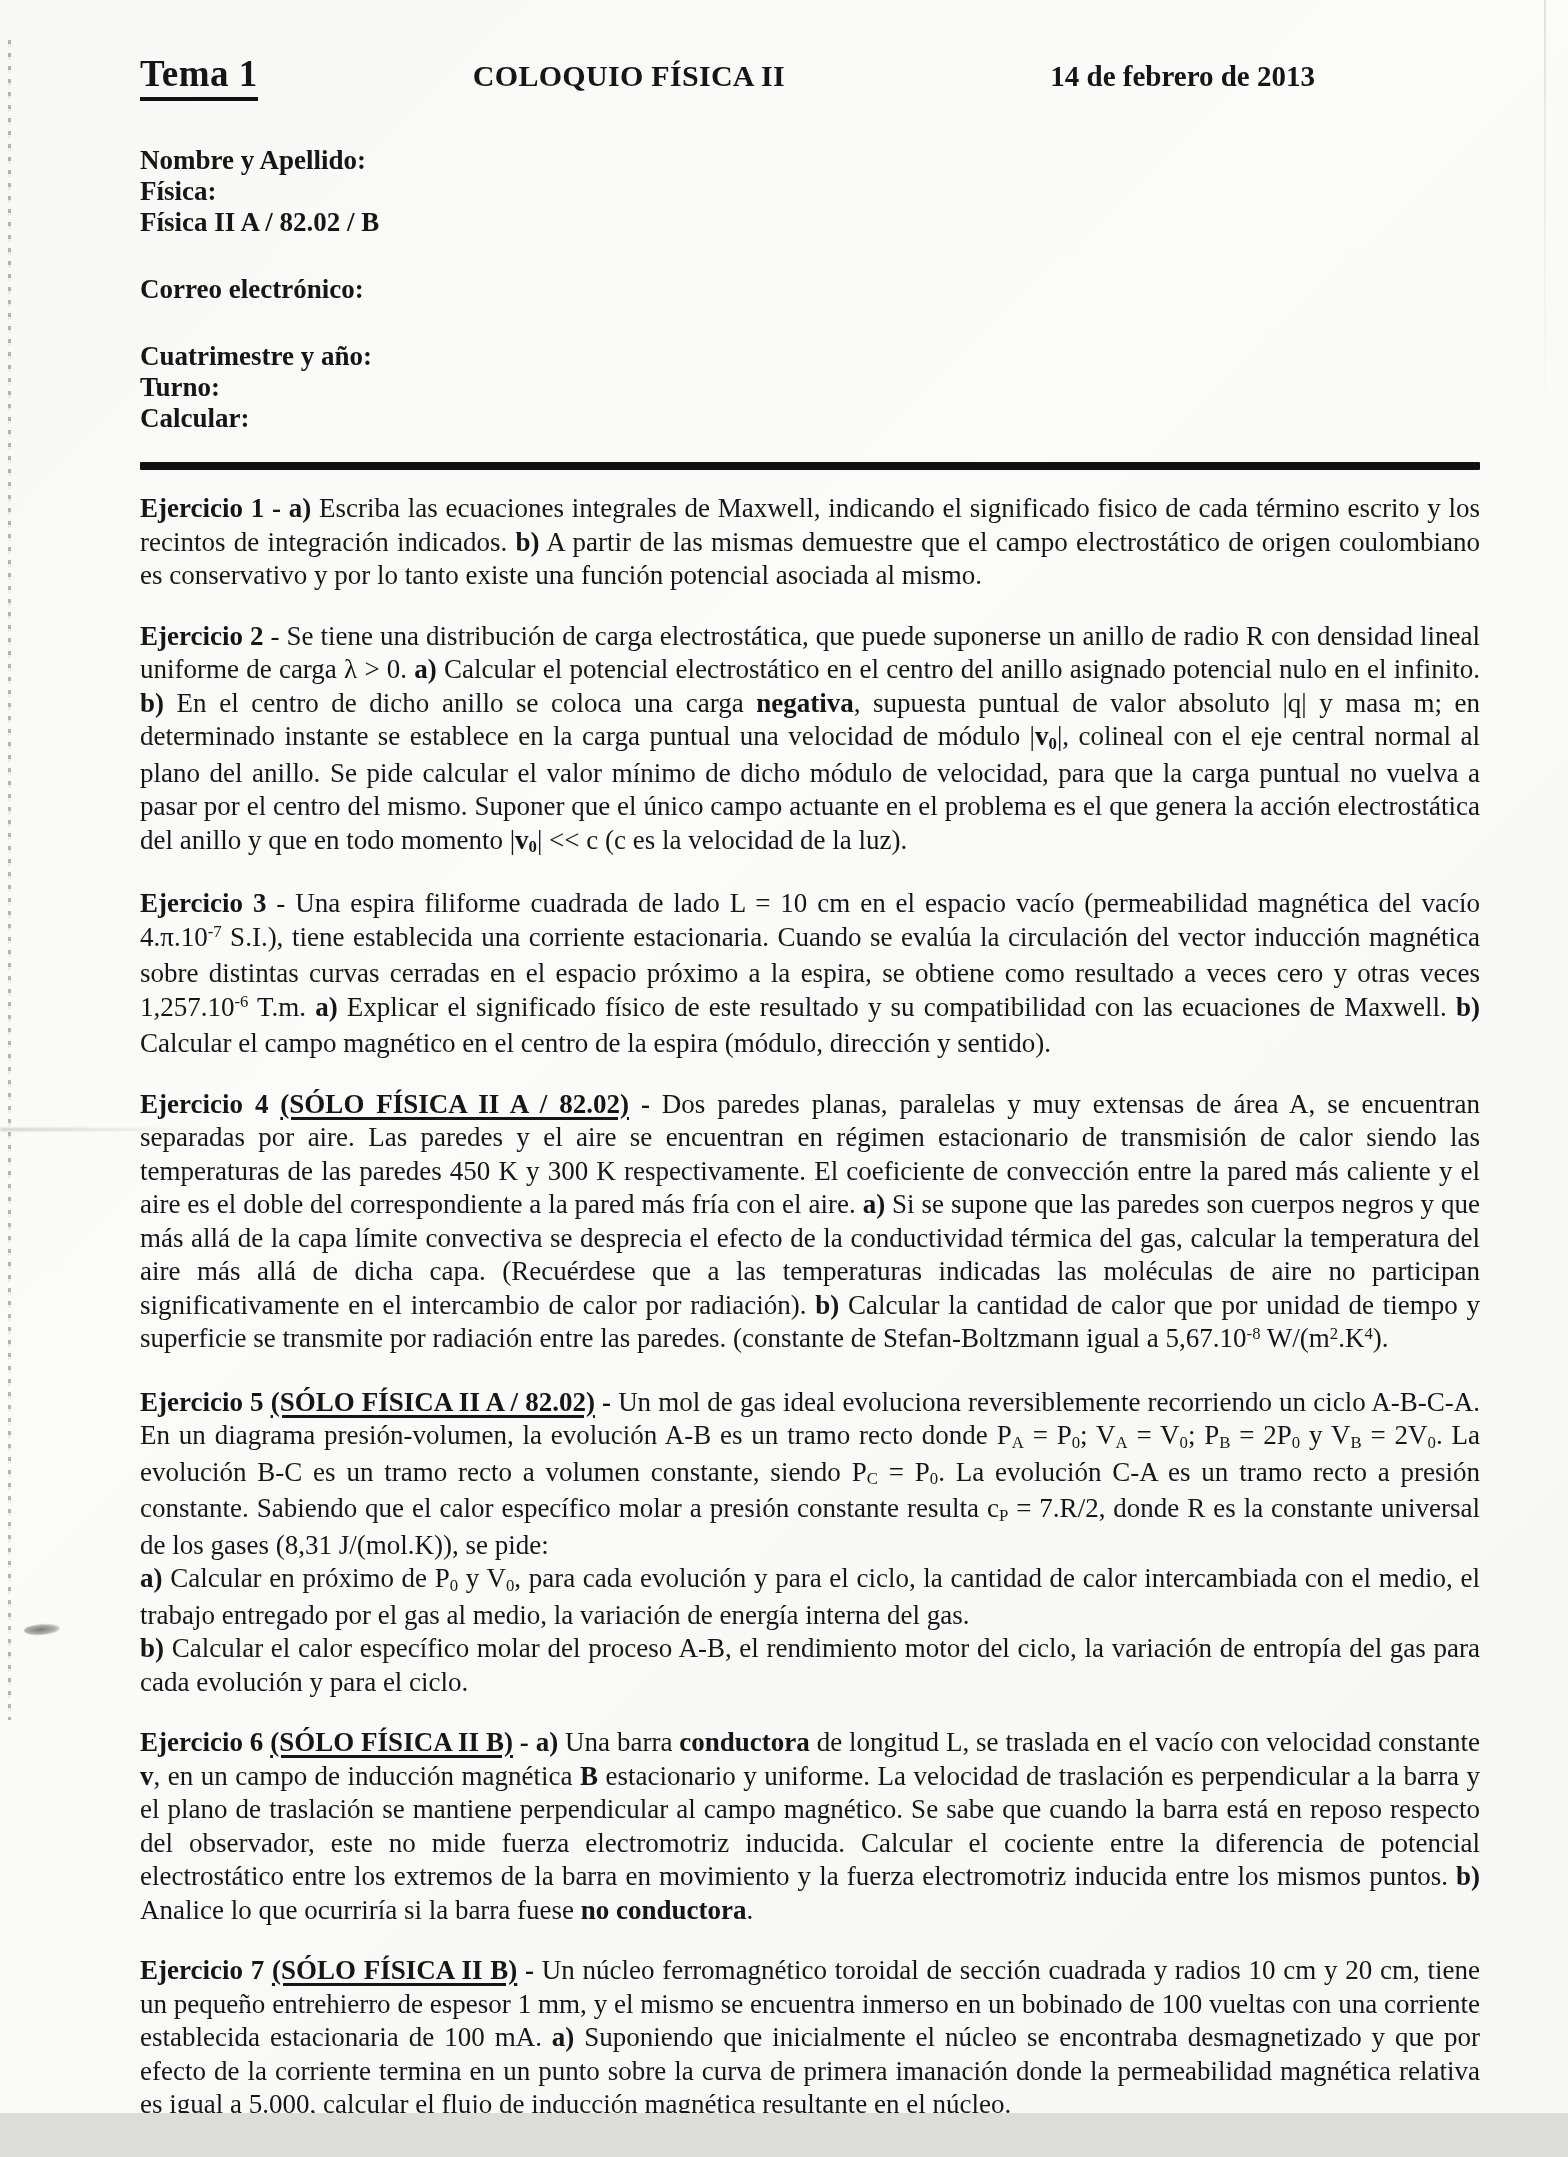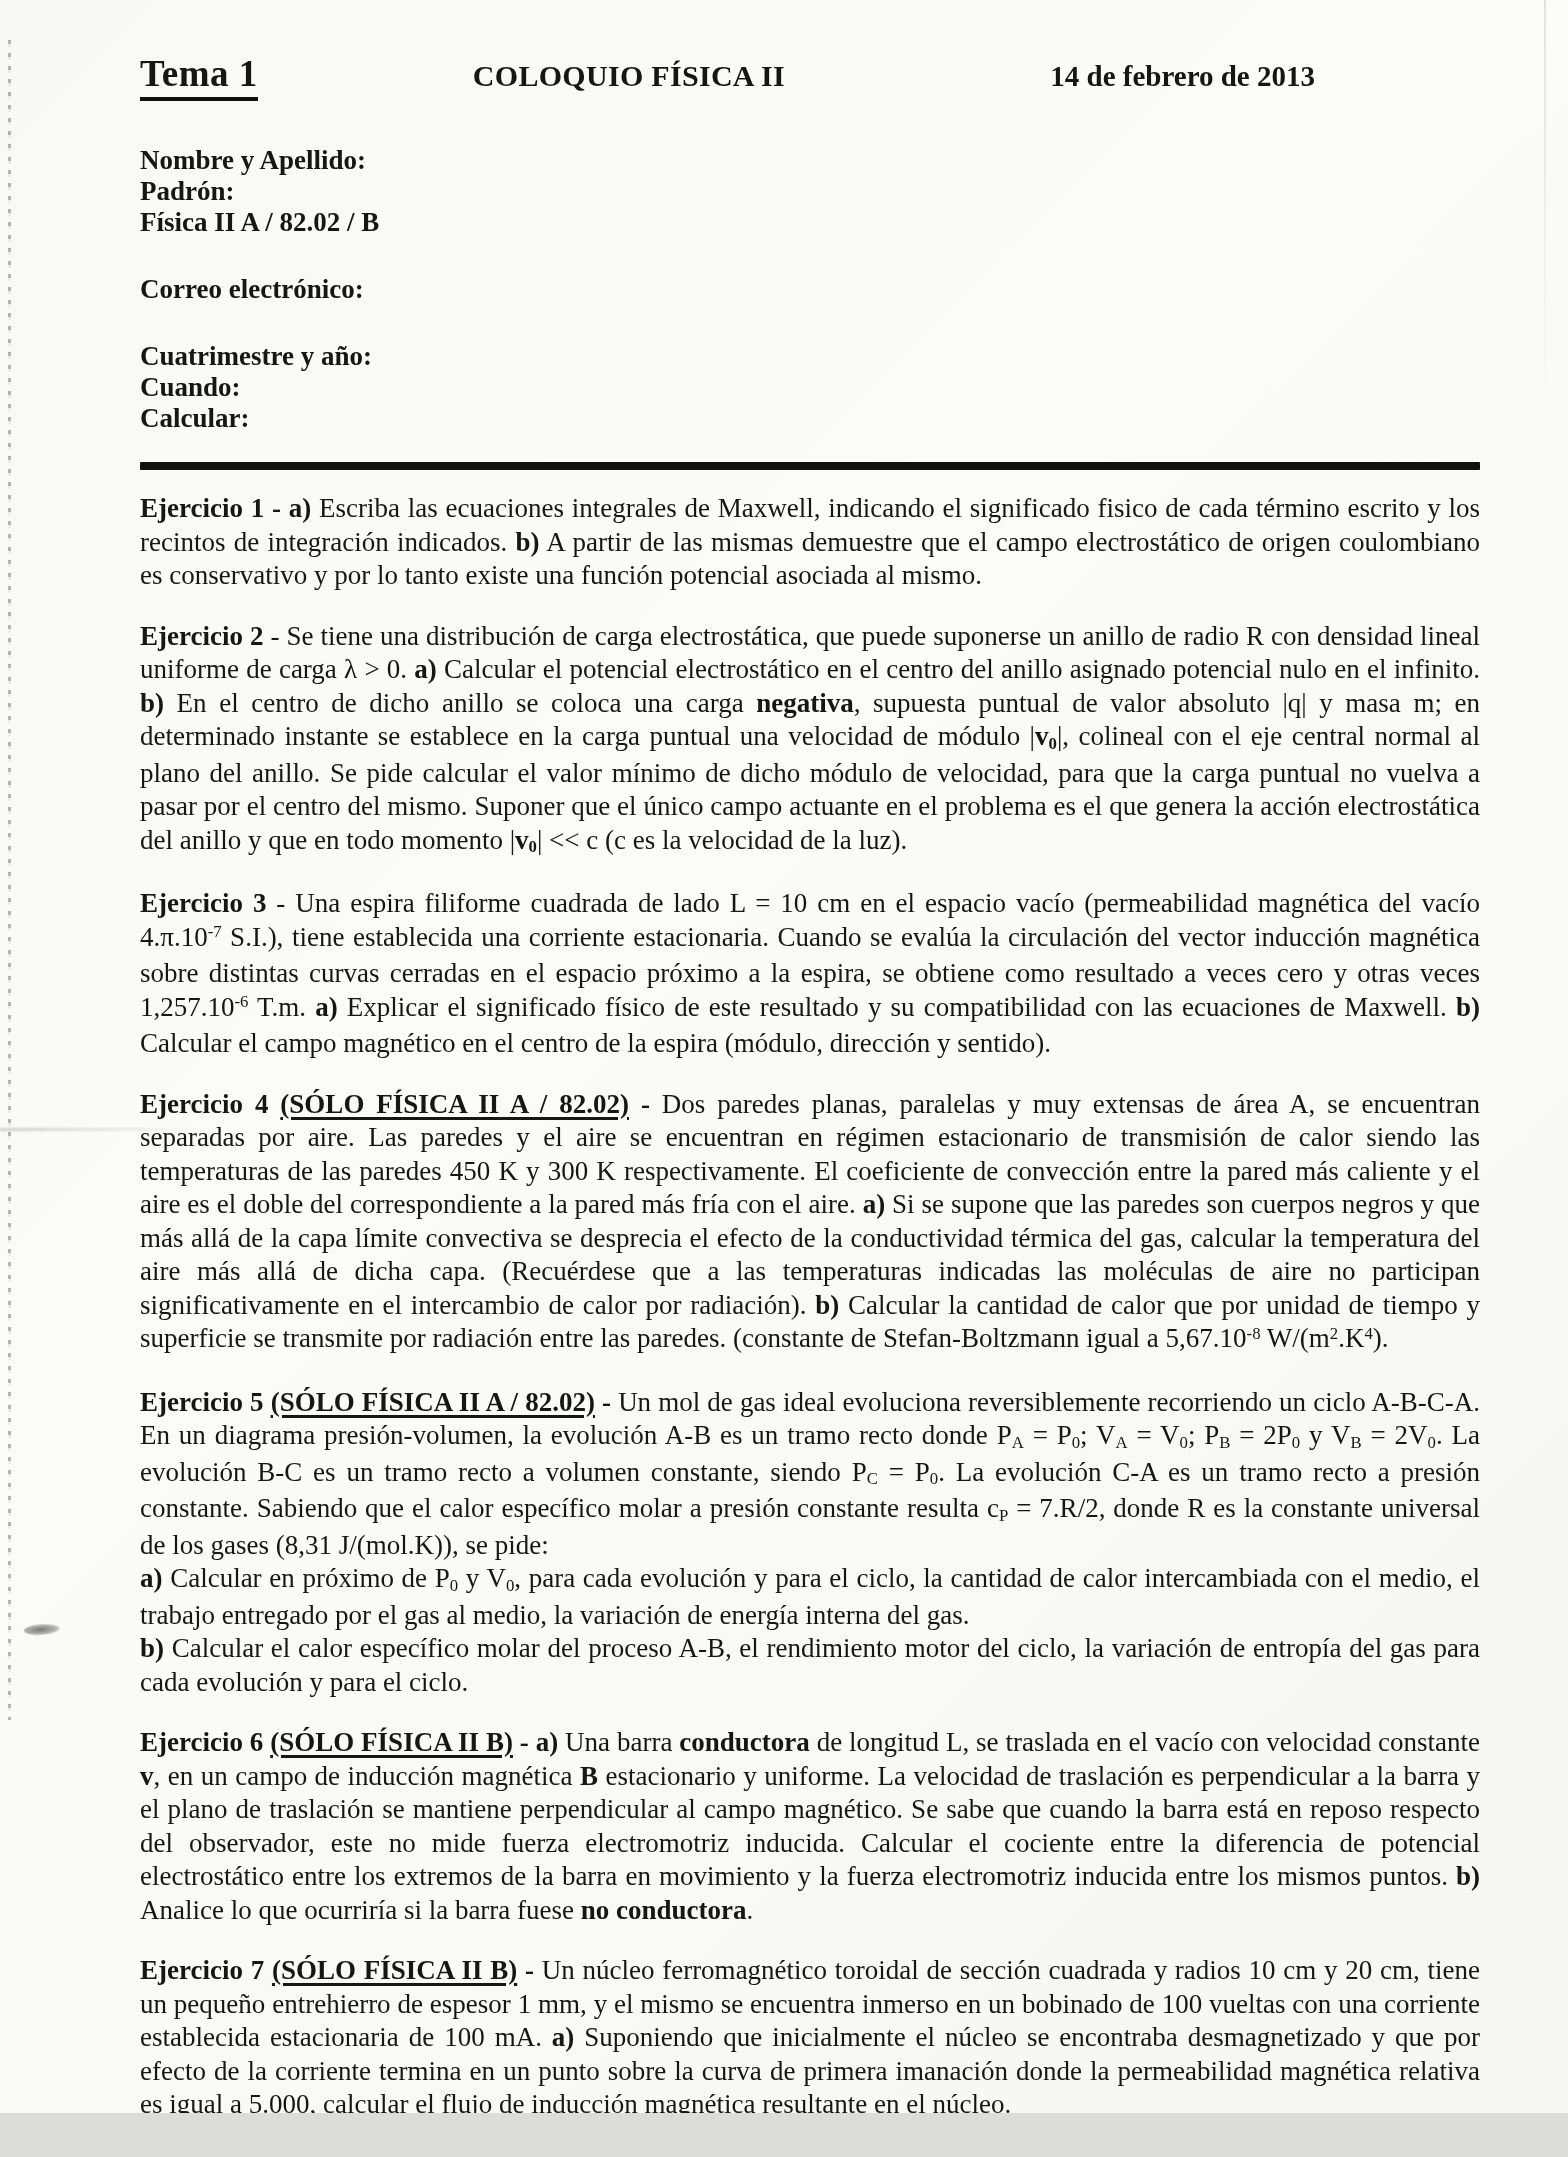--- a/index.html
+++ b/index.html
@@ -73,32 +73,32 @@
   <div class="head-row">
     <span class="tema">Tema 1</span>
     <span class="title">COLOQUIO FÍSICA II</span>
     <span class="date">14 de febrero de 2013</span>
   </div>
 
   <div class="form">
     <div class="form-line">
       <span class="lbl">Nombre y Apellido:</span>
       <span class="fill g1"><span class="dots">........................................................................................................................................................................................................................................</span></span>
-      <span class="lbl">Padrón: </span>
+      <span class="lbl">Física: </span>
       <span class="fill g2"><span class="dots">........................................................................................................................................................................................................................................</span></span>
       <span class="val"> Física II A / 82.02 / B</span>
     </div>
     <div class="form-line">
       <span class="lbl">Correo electrónico: </span>
       <span class="fill"><span class="dots">........................................................................................................................................................................................................................................</span></span>
     </div>
     <div class="form-line">
       <span class="lbl">Cuatrimestre y año: </span>
       <span class="fill g3"><span class="dots">........................................................................................................................................................................................................................................</span></span>
-      <span class="lbl">Cuando:</span>
+      <span class="lbl">Turno:</span>
       <span class="fill g4"><span class="dots">........................................................................................................................................................................................................................................</span></span>
       <span class="lbl"> Calcular: </span>
       <span class="fill g5"><span class="dots">........................................................................................................................................................................................................................................</span></span>
     </div>
   </div>
 
   <div class="rule"></div>
 
   <div class="exercises" id="exercise-list">
       <div class="exercise">

